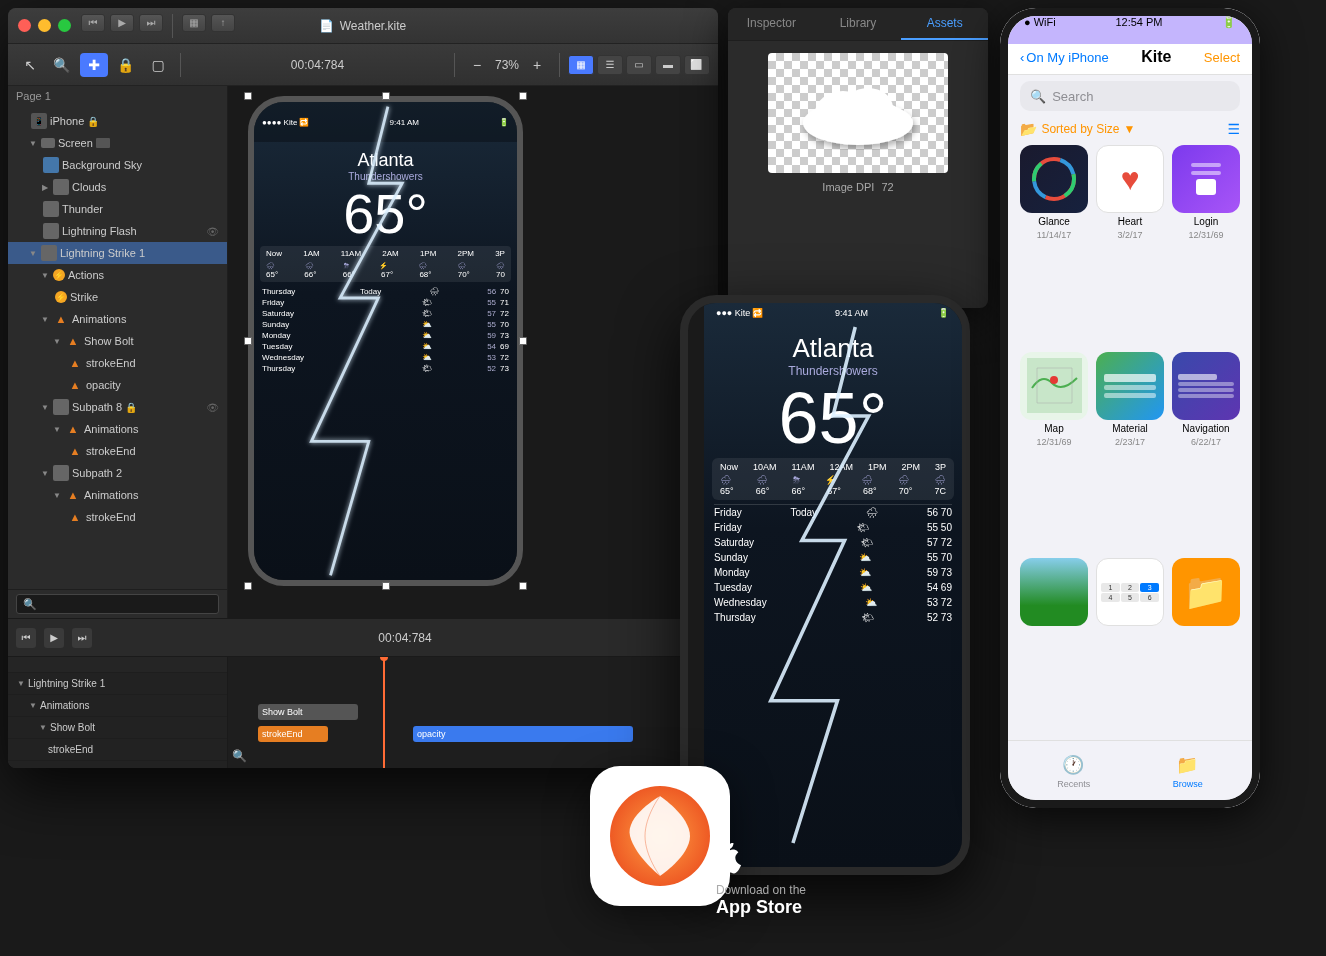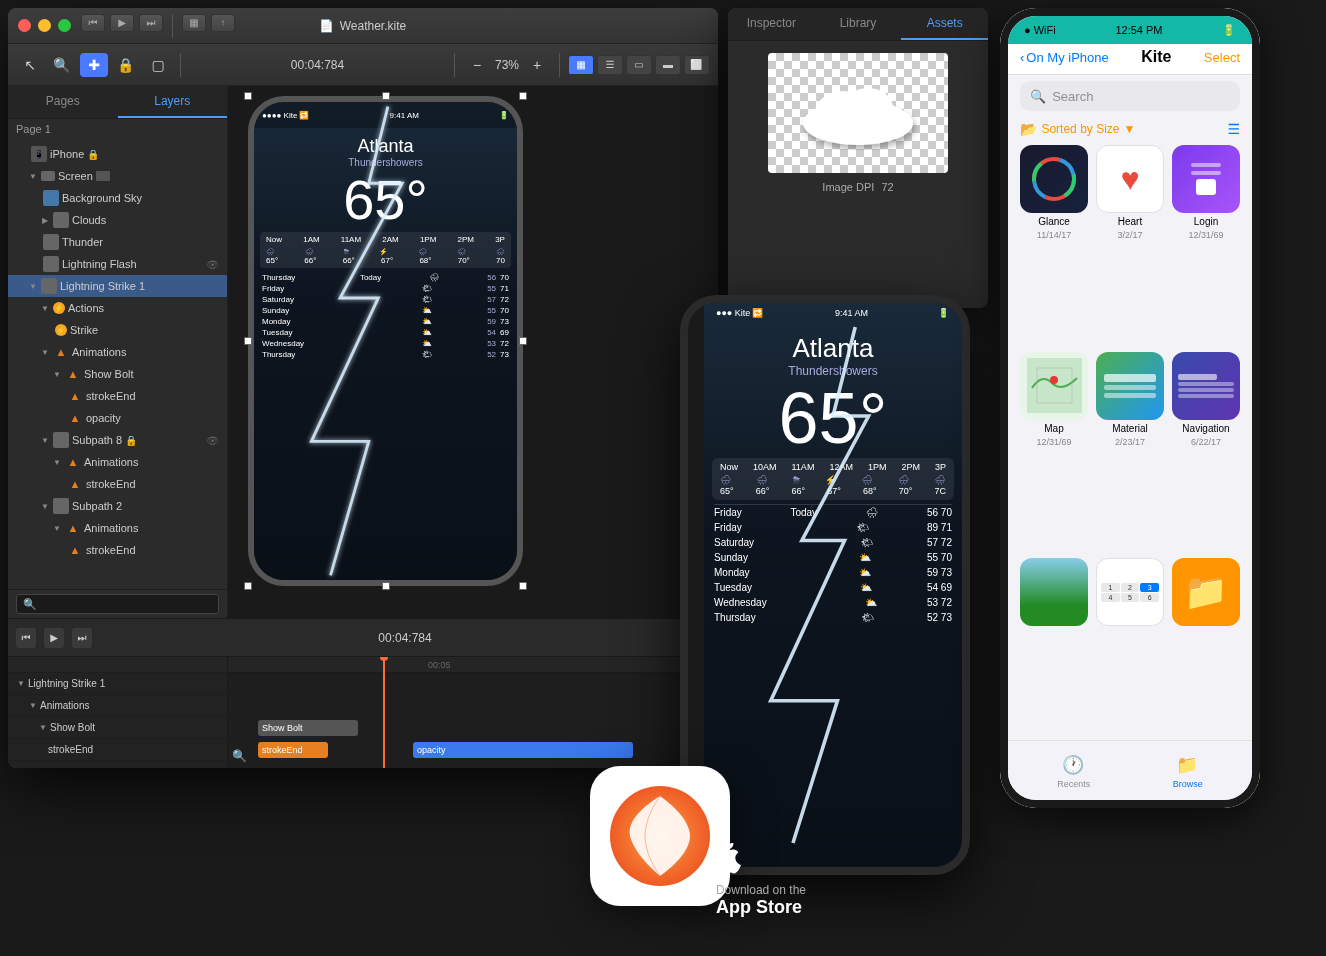--- a/index.html
+++ b/index.html
@@ -258,21 +258,21 @@
     }
     .phone-screen {
       width: 100%;
       height: 100%;
       background: linear-gradient(180deg, #1a2a3a 0%, #0d1520 40%, #0a1018 100%);
       position: relative;
       overflow: hidden;
     }
     .phone-status-bar {
       height: 18px;
-      padding: 13px 8px;
+      padding: 20px 8px;
       display: flex;
       justify-content: space-between;
       align-items: center;
       font-size: 8px;
       color: #fff;
       background: rgba(0,0,0,0.3);
     }
     .weather-city {
       text-align: center;
       padding-top: 8px;
@@ -508,24 +508,24 @@
       height: 100%;
       border: 8px solid #1a1a1a;
       border-radius: 36px;
       background: #f2f2f7;
       overflow: hidden;
       display: flex;
       flex-direction: column;
     }
     .files-status-bar {
       height: 28px;
-      background: #14b8a6;
+      background: #c4b5fd;
       display: flex;
       justify-content: space-between;
-      align-items: center;
+      align-items: flex-start;
       padding: 0 16px;
       font-size: 11px;
       color: #000;
     }
     .files-nav-bar {
       background: white;
       padding: 4px 12px 8px;
       border-bottom: 1px solid #e0e0e0;
     }
     .files-nav-row {
@@ -762,28 +762,20 @@
       <div class="view-btn">☰</div>
       <div class="view-btn">▭</div>
       <div class="view-btn">▬</div>
       <div class="view-btn">⬜</div>
     </div>
   </div>
 
   <div class="main-content">
 
     <div class="left-panel">
-      <div class="panel-tabs">
-        <div class="panel-tab">
-          <span>Pages</span>
-        </div>
-        <div class="panel-tab active">
-          <span>Layers</span>
-        </div>
-      </div>
       <div style="padding: 4px 8px; font-size: 11px; color: #999;">
         <span>Page 1</span>
       </div>
 
       <div class="layers-tree">
         <div class="tree-item">
           <span class="tree-indent"></span>
           <span class="tree-icon icon-iphone">📱</span>
           <span class="tree-label">iPhone</span>
           <span class="tree-lock">🔒</span>
@@ -1096,23 +1088,20 @@
         <div class="timeline-layer" style="padding-left:30px;">
           <span class="tree-arrow" style="font-size:8px;color:#888;">▼</span>
           <span style="font-size:10px;color:#ccc;margin-left:2px;">Show Bolt</span>
         </div>
         <div class="timeline-layer" style="padding-left:40px;">
           <span style="font-size:10px;color:#ccc;">strokeEnd</span>
         </div>
       </div>
       <div class="timeline-tracks">
 
-        <div class="timeline-header-ruler">
-          <span class="ruler-mark" style="left:200px;">00:05</span>
-        </div>
 
         <div class="playhead" style="left: 155px;">
           <div style="width:8px;height:8px;background:#ff6b35;border-radius:50%;position:absolute;top:-4px;left:-3px;"></div>
         </div>
 
         <div class="track-row"></div>
         <div class="track-row"></div>
         <div class="track-row">
           <div class="track-clip clip-gray" style="left:30px;width:100px;">Show Bolt</div>
         </div>
@@ -1220,21 +1209,21 @@
       <div style="display:flex;justify-content:space-between;font-size:10px;color:white;padding:2px 0;border-top:1px solid rgba(255,255,255,0.15);">
         <span>Friday</span>
           <span>Today</span>
           <span>🌧</span>
           <span>56 70</span>
       </div>
       <div style="display:flex;justify-content:space-between;font-size:10px;color:white;padding:2px 0;">
         <span>Friday</span>
           <span></span>
           <span>🌤</span>
-          <span>89 71</span>
+          <span>55 50</span>
       </div>
       <div style="display:flex;justify-content:space-between;font-size:10px;color:white;padding:2px 0;">
         <span>Saturday</span>
           <span></span>
           <span>🌤</span>
           <span>57 72</span>
       </div>
       <div style="display:flex;justify-content:space-between;font-size:10px;color:white;padding:2px 0;">
         <span>Sunday</span>
           <span></span>

